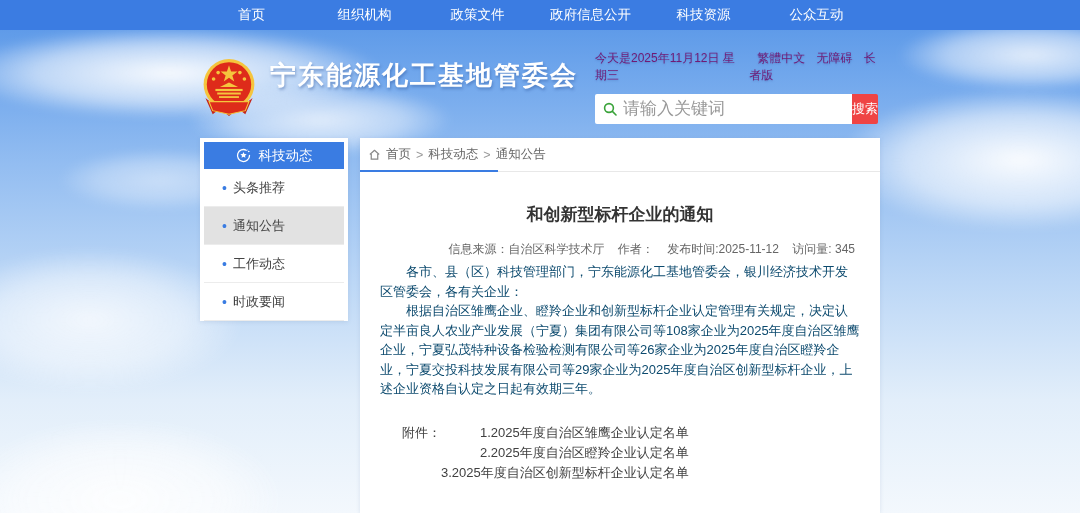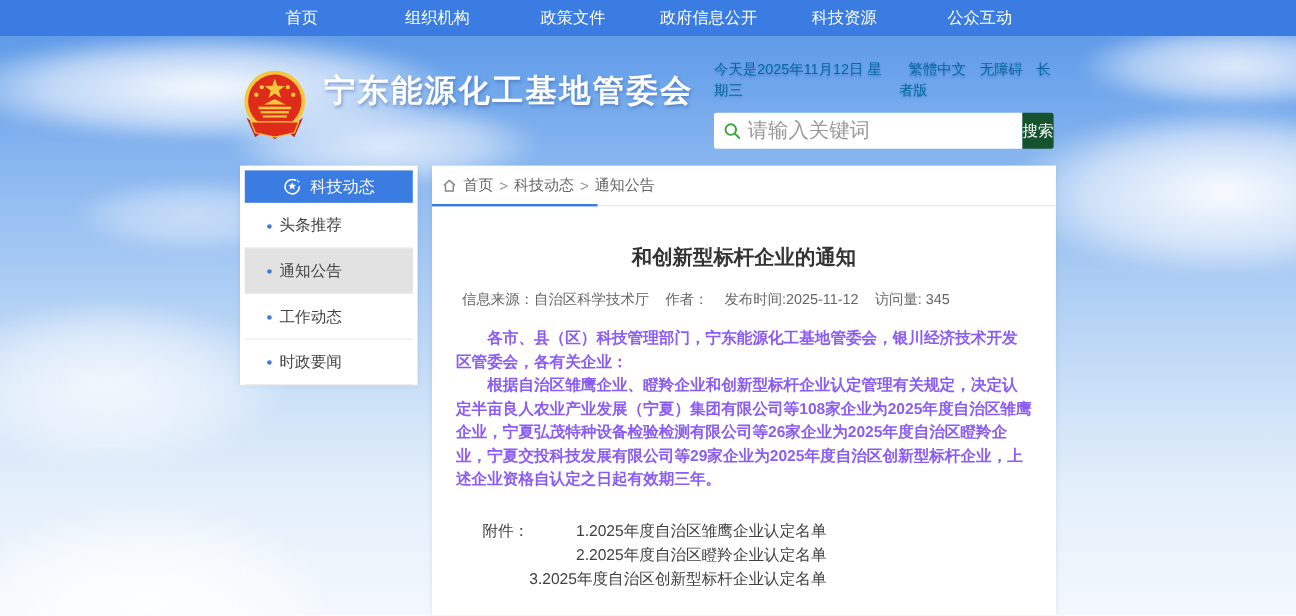--- a/index.html
+++ b/index.html
@@ -24,51 +24,51 @@
   .topnav ul { list-style:none; display:flex; margin-left:195px; height:30px; }
   .topnav li { width:113px; text-align:center; line-height:30px; color:#ffffff; font-size:13.5px; cursor:pointer; }
 
   
   .header { position:absolute; left:0; top:30px; width:1080px; height:108px; z-index:3; }
   .brand { position:absolute; left:200px; top:28px; display:flex; align-items:flex-start; }
   .emblem { width:58px; height:60px; margin-right:12px; }
   .brand-text .cn { color:#ffffff; font-size:26px; font-weight:bold; letter-spacing:2px; text-shadow:1px 2px 3px rgba(40,80,150,.45); line-height:30px; margin-top:2px; }
   .brand-text .en { color:#f2f7ff; font-size:11.5px; letter-spacing:.5px; word-spacing:7px; margin-top:7px; text-shadow:1px 1px 2px rgba(40,80,150,.4); }
   .header-right { position:absolute; left:595px; top:20px; width:283px; }
-  .dateline { display:flex; justify-content:space-between; color:#0369a1; font-size:12px; text-shadow:0 1px 2px rgba(50,90,160,.4);gap:14px; }
+  .dateline { display:flex; justify-content:space-between; color:#701a75; font-size:12px; text-shadow:0 1px 2px rgba(50,90,160,.4);gap:14px; }
   .dateline .links span { margin-left:8px; cursor:pointer; }
   .searchbar { margin-top:10px; display:flex; height:30px; }
   .search-input-wrap { flex:1; background:#ffffff; border-radius:2px 0 0 2px; display:flex; align-items:center; padding:0 8px; }
   .search-input-wrap svg { margin-right:6px; }
   .search-input-wrap input { border:none; outline:none; flex:1; font-size:17px; color:#000000; background:transparent; }
   .search-input-wrap input::placeholder { color:#999; }
-  .search-btn { width:30px; background:#14532d; color:#fff; font-size:13px; border:none; cursor:pointer; border-radius:0 2px 2px 0;text-align:center; }
+  .search-btn { width:30px; background:#ef4444; color:#fff; font-size:13px; border:none; cursor:pointer; border-radius:0 2px 2px 0;text-align:center; }
 
   
   .main { position:absolute; left:200px; top:138px; width:680px; z-index:4; display:flex; }
 
   .sidebar { width:148px; background:#ffffff; box-shadow:0 1px 4px rgba(100,130,170,.18); padding:4px 4px 0 4px; align-self:flex-start; }
   .side-head { background:#3a7ce2; height:27px; display:flex; align-items:center; justify-content:center; color:#fff; font-size:13.5px; }
   .side-head svg { margin-right:8px; }
   .side-list { list-style:none; }
   .side-item { height:38px; display:flex; align-items:center; padding-left:18px; font-size:13px; color:#444; border-bottom:1px solid #ececec; cursor:pointer; }
   .side-item .dot { color:#3a7ce2; margin-right:6px; font-size:14px; }
   .side-item.active { background:#e2e2e2; }
 
   .content { width:520px; margin-left:12px; background:#ffffff; min-height:375px; box-shadow:0 1px 4px rgba(100,130,170,.18); padding:0 20px; }
   .breadcrumb { height:34px; display:flex; align-items:center; font-size:12.5px; color:#666; border-bottom:1px solid #e8e8e8; position:relative; margin:0 -20px; padding:0 20px 0 8px; }
   .breadcrumb svg { margin-right:5px; }
   .breadcrumb .sep { margin:0 5px; color:#999; }
   .breadcrumb .crumb { cursor:pointer; }
   .breadcrumb::after { content:""; position:absolute; left:0; bottom:-1px; width:138px; height:2px; background:#3a7ce2; }
 
   .art-title { margin-top:30px; text-align:center; font-size:17px; font-weight:bold; color:#333; line-height:26px; }
-  .art-meta { margin-top:13px; text-align:left; font-size:12px; color:#666; }
+  .art-meta { margin-top:13px; text-align:right; font-size:12px; color:#666; }
   .art-meta span { margin:0 5px; }
-  .art-body { margin-top:14px; font-size:13px; color:#8b5cf6; line-height:19.5px;font-weight:bold; }
+  .art-body { margin-top:4px; font-size:13px; color:#0c4a6e; line-height:19.5px; }
   .art-body p { text-indent:2em; }
   .attachments { margin-top:24px; margin-left:22px; display:flex; font-size:13px; color:#404040; line-height:20px; }
   .attach-list div { cursor:pointer;text-align:right; }
 </style>
 </head>
 <body>
 
 <div class="cloud c1"></div>
 <div class="cloud c2"></div>
 <div class="cloud c3"></div>

